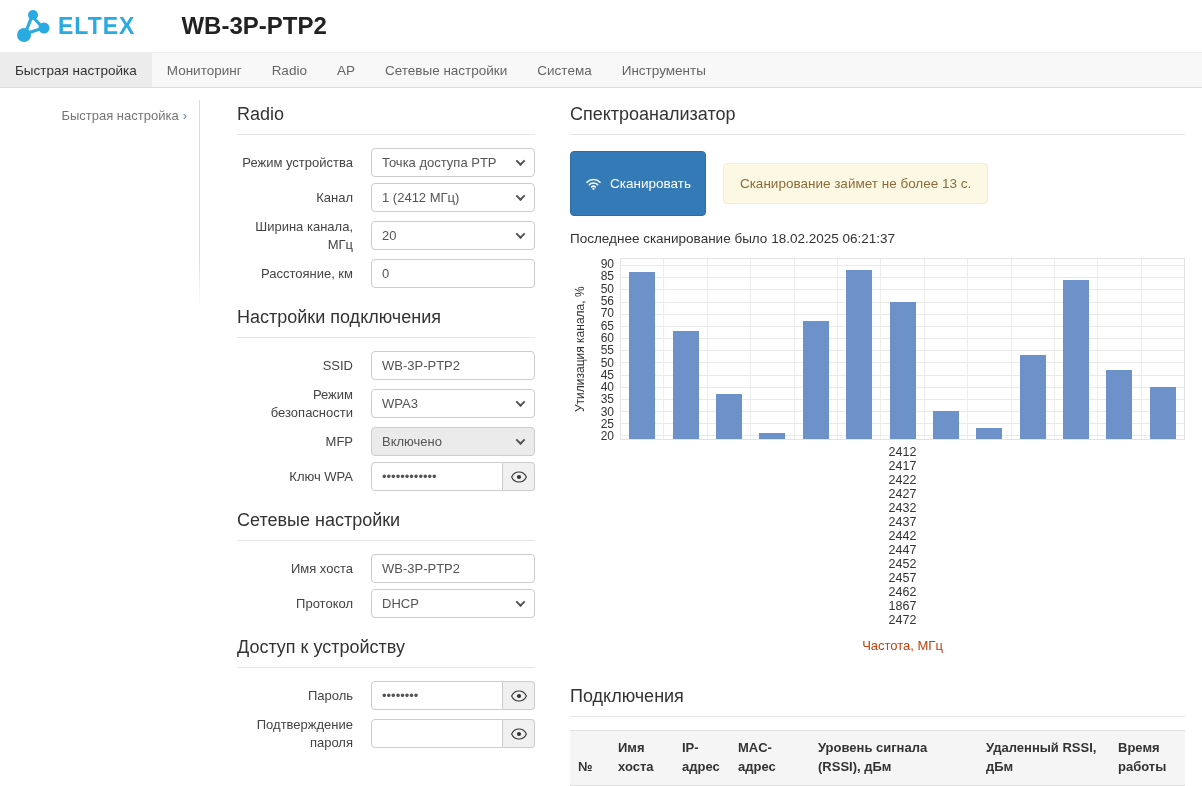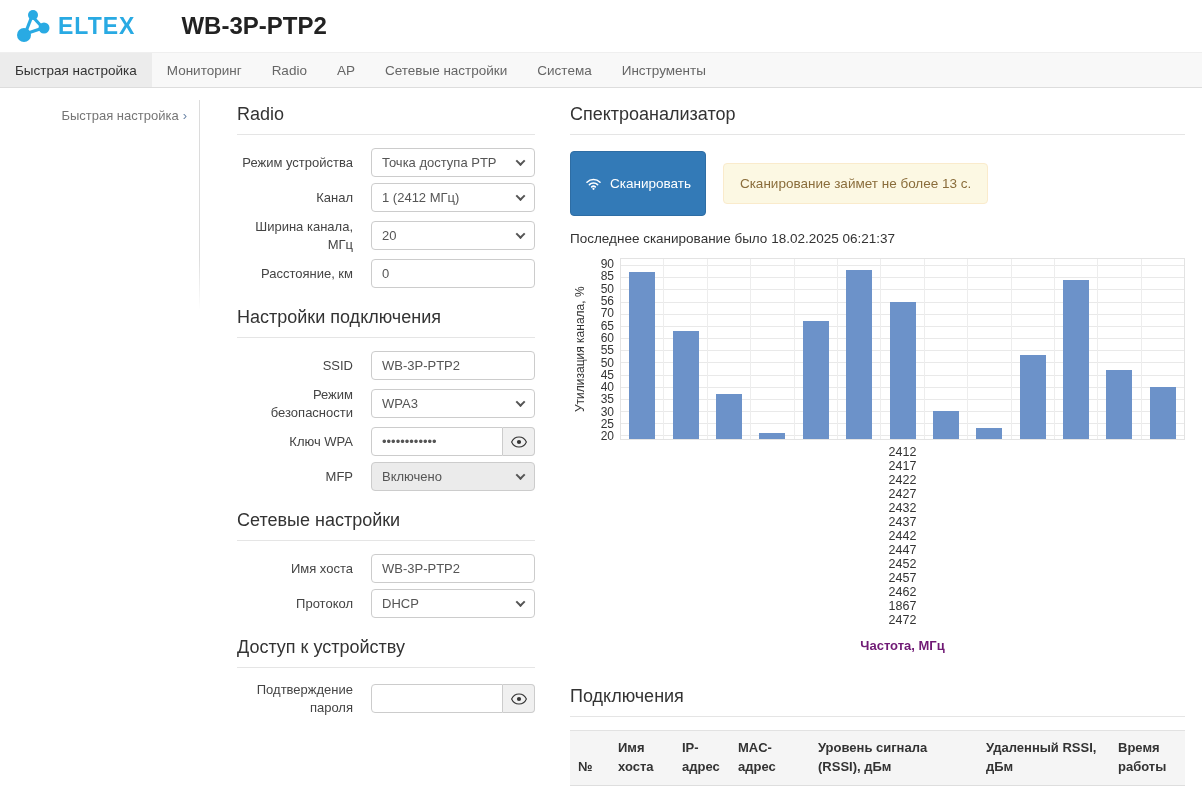--- a/index.html
+++ b/index.html
@@ -75,21 +75,21 @@
   .ytick { position: absolute; right: 6px; transform: translateY(-50%); font-size: 12px; color: #333; }
   .plot-wrap { flex: 1; min-width: 0; }
   .chart-plot { position: relative; height: 182px; border: 1px solid #e3e3e3; background: #fff; }
   .hgrid { position: absolute; left: 0; right: 0; height: 1px; background: #e9e9e9; }
   .cols { position: absolute; top: 0; left: 0; right: 0; bottom: 0; display: flex; }
   .col { flex: 1; position: relative; border-right: 1px solid #ededed; }
   .col:last-child { border-right: none; }
   .bar { position: absolute; bottom: 0; left: 50%; transform: translateX(-50%); width: 26px; background: #6c92c9; }
   .xaxis { display: flex; margin-top: 5px; flex-direction: column; }
   .xtick { flex: 1; text-align: center; font-size: 12.5px; color: #333; }
-  .xlabel { text-align: center; font-size: 13px; color: #701a75; margin: 11px 0 14px; font-weight: bold; }
+  .xlabel { text-align: center; font-size: 13px; color: #c2410c; margin: 11px 0 14px; }
 
   
   .conn-table { width: 100%; border-collapse: collapse; margin-top: 4px; }
   .conn-table th { background: #f5f5f5; border-top: 1px solid #e2e2e2; border-bottom: 1px solid #dedede;
                    padding: 8px; font-size: 13px; text-align: left; vertical-align: bottom;
                    color: #333; font-weight: bold; line-height: 1.45; }
   .w-num { width: 40px; } .w-host { width: 64px; } .w-ip { width: 56px; } .w-mac { width: 80px; }
   .w-rssi { width: 168px; } .w-rrssi { width: 132px; }
 </style>
 </head>
@@ -176,57 +176,69 @@
 
       <div class="frow">
         <div class="flabel">Режим безопасности</div>
         <div class="ctl sel">
           <span>WPA3</span>
           <span class="chev"></span>
         </div>
       </div>
 
       <div class="frow">
+        <div class="flabel">MFP</div>
+        <div class="ctl sel disabled">
+          <span>Включено</span>
+          <span class="chev"></span>
+        </div>
+      </div>
+
+      <div class="frow">
         <div class="flabel">Ключ WPA</div>
         <div class="igroup">
           <input class="ctl" value="••••••••••••" style="">
           <button class="eye-btn">
             <svg width="16" height="12" viewBox="0 0 16 12">
               <path d="M8 1C4.6 1 1.8 3.3.6 6c1.2 2.7 4 5 7.4 5s6.2-2.3 7.4-5C14.2 3.3 11.4 1 8 1z" fill="none" stroke="#333" stroke-width="1.1"></path>
               <circle cx="8" cy="6" r="2.1" fill="#333"></circle>
             </svg>
           </button>
         </div>
       </div>
 
-      <div class="frow">
-        <div class="flabel">MFP</div>
-        <div class="ctl sel disabled">
-          <span>Включено</span>
-          <span class="chev"></span>
-        </div>
-      </div>
-
       <div class="sec-title">Сетевые настройки</div>
 
       <div class="frow">
         <div class="flabel">Имя хоста</div>
         <input class="ctl" value="WB-3P-PTP2" style="">
       </div>
 
       <div class="frow">
         <div class="flabel">Протокол</div>
         <div class="ctl sel">
           <span>DHCP</span>
           <span class="chev"></span>
         </div>
       </div>
 
       <div class="sec-title">Доступ к устройству</div>
 
+      <div class="frow">
+        <div class="flabel">Пароль</div>
+        <div class="igroup">
+          <input class="ctl" value="••••••••" style="">
+          <button class="eye-btn">
+            <svg width="16" height="12" viewBox="0 0 16 12">
+              <path d="M8 1C4.6 1 1.8 3.3.6 6c1.2 2.7 4 5 7.4 5s6.2-2.3 7.4-5C14.2 3.3 11.4 1 8 1z" fill="none" stroke="#333" stroke-width="1.1"></path>
+              <circle cx="8" cy="6" r="2.1" fill="#333"></circle>
+            </svg>
+          </button>
+        </div>
+      </div>
 
       <div class="frow">
         <div class="flabel">Подтверждение пароля</div>
         <div class="igroup">
           <input class="ctl" value="" style="">
           <button class="eye-btn">
             <svg width="16" height="12" viewBox="0 0 16 12">
               <path d="M8 1C4.6 1 1.8 3.3.6 6c1.2 2.7 4 5 7.4 5s6.2-2.3 7.4-5C14.2 3.3 11.4 1 8 1z" fill="none" stroke="#333" stroke-width="1.1"></path>
               <circle cx="8" cy="6" r="2.1" fill="#333"></circle>
             </svg>

